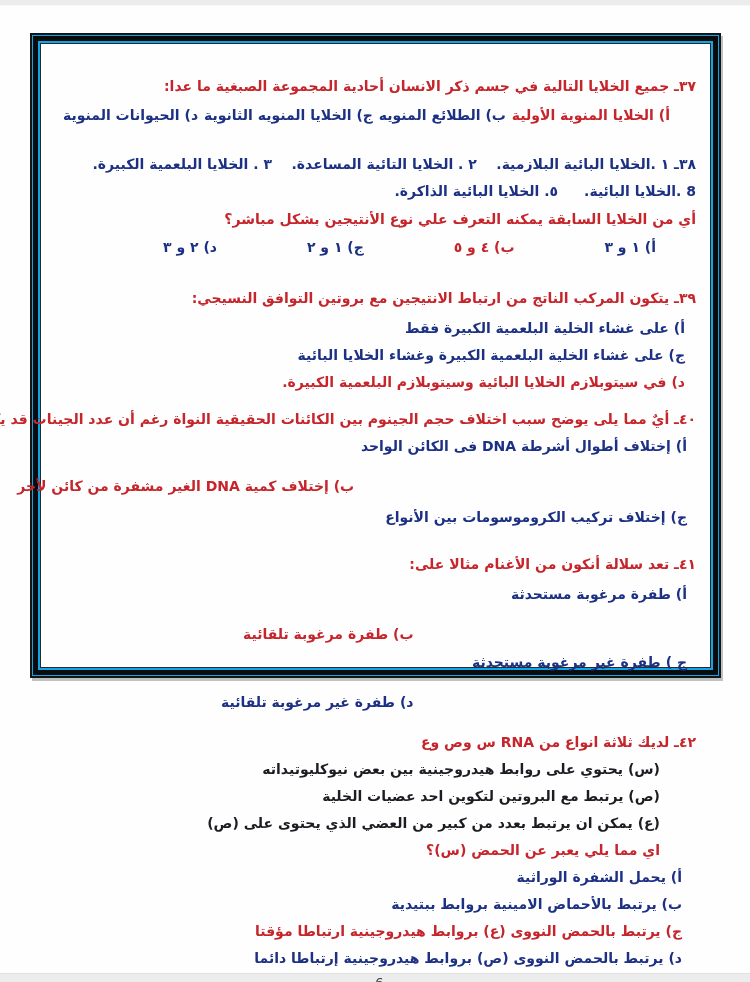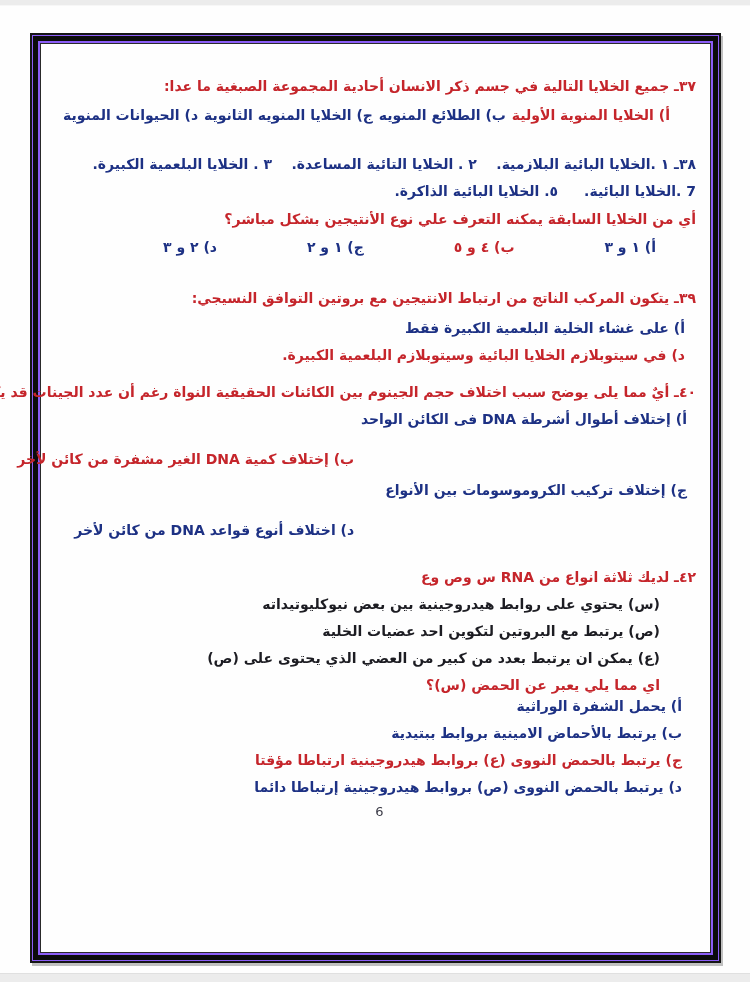--- a/index.html
+++ b/index.html
@@ -15,24 +15,24 @@
     width:750px;height:982px;position:relative;overflow:hidden;
     background:var(--paper);
     font-family:"DejaVu Sans", sans-serif;
   }
   .edge-strip{position:absolute;left:0;right:0;background:var(--strip);}
   .edge-strip.top{top:0;height:6px;border-bottom:1px solid #f7f7f7;}
   .edge-strip.bottom{bottom:0;height:9px;border-top:1px solid #e0e0e0;}
 
   
   .frame-outer{
-    position:absolute;left:30px;top:33px;width:691px;height:930px;
+    position:absolute;left:30px;top:33px;width:691px;height:645px;
     border:2px solid #151515;
     box-shadow:2px 3px 0 rgba(140,140,140,.55);
-    background:#8b5cf6;
+    background:#0ea5e9;
   }
   .frame-mid{position:absolute;inset:1px;border:5px solid #0b0b0b;}
   .frame-inner{position:absolute;inset:2px;border:1px solid #2a2a2a;background:var(--paper);}
 
   .content{
     position:absolute;inset:0;
     direction:rtl;text-align:right;
     padding:32px 14px 0 22px;
     color:var(--blue);
     font-weight:bold;
@@ -73,21 +73,21 @@
 
   
   .q41h{margin-bottom:9px;}
   .grid2.q41{grid-template-columns:44% 56%;margin-bottom:7px;}
   .grid2.q41b{margin-bottom:19px;}
   .grid2.q41 .cell-l{padding-right:4px;}
 
   
   .q42h{margin-bottom:6px;}
   .q42st{padding-right:36px;margin-bottom:6px;}
-  .q42q{padding-right:36px;}
+  .q42q{padding-right:36px;margin-bottom:6px;}
   .q42opt{padding-right:14px;margin-bottom:6px;}
 
   .page-number{
     direction:ltr;text-align:center;
     font-weight:normal;font-size:13px;color:#3c3c48;
     margin-top:2px;
   }
 </style>
 </head>
 <body>
@@ -106,50 +106,61 @@
             <span class="line" data-color="red">أ) الخلايا المنوية الأولية</span>
             <span class="line" data-color="blue">ب) الطلائع المنويه</span>
             <span class="line" data-color="blue">ج) الخلايا المنويه الثانوية</span>
             <span class="line" data-color="blue">د) الحيوانات المنوية</span>
           </div>
         </div>
 
         <div>
           <div class="line q38l1">٣٨ـ ١ .الخلايا البائية البلازمية.    ٢ . الخلايا التائية المساعدة.    ٣ . الخلايا البلعمية الكبيرة.</div>
           <div class="q38l2">
-            <span class="line">7 .الخلايا البائية.</span>
+            <span class="line">8 .الخلايا البائية.</span>
             <span class="line">٥. الخلايا البائية الذاكرة.</span>
           </div>
           <div class="line q38q red-text">أي من الخلايا السابقة يمكنه التعرف علي نوع الأنتيجين بشكل مباشر؟</div>
           <div class="q38row">
             <span class="line" data-color="blue">أ) ١ و ٣</span>
             <span class="line" data-color="red">ب) ٤ و ٥</span>
             <span class="line" data-color="blue">ج) ١ و ٢</span>
             <span class="line" data-color="blue">د) ٢ و ٣</span>
           </div>
         </div>
 
         <div>
           <div class="line q39h red-text">٣٩ـ يتكون المركب الناتج من ارتباط الانتيجين مع بروتين التوافق النسيجي:</div>
           <div class="line q39opt" data-color="blue">أ) على غشاء الخلية البلعمية الكبيرة فقط</div>
+          <div class="line q39opt" data-color="blue">ج) على غشاء الخلية البلعمية الكبيرة وغشاء الخلايا البائية</div>
           <div class="line q39opt last" data-color="red">د) في سيتوبلازم الخلايا البائية وسيتوبلازم البلعمية الكبيرة.</div>
         </div>
 
         <div>
           <div class="line q40h1 red-text">٤٠ـ أيٌ مما يلى يوضح سبب اختلاف حجم الجينوم بين الكائنات الحقيقية النواة رغم أن عدد الجينات قد يكون</div>
           <div class="grid2">
             <div class="line cell-r" data-color="blue">أ) إختلاف أطوال أشرطة DNA فى الكائن الواحد</div>
             <div class="line cell-l" data-color="red">ب) إختلاف كمية DNA الغير مشفرة من كائن لأخر</div>
           </div>
           <div class="grid2 q40b">
             <div class="line cell-r" data-color="blue">ج) إختلاف تركيب الكروموسومات بين الأنواع</div>
-            <div class="line cell-l" data-color="blue">د) اختلاف أنوع قواعد DNA من كائن لأخر</div>
           </div>
         </div>
 
+        <div>
+          <div class="line q41h red-text">٤١ـ تعد سلالة أنكون من الأغنام مثالا على:</div>
+          <div class="grid2 q41">
+            <div class="line cell-r" data-color="blue">أ) طفرة مرغوبة مستحدثة</div>
+            <div class="line cell-l" data-color="red">ب) طفرة مرغوبة تلقائية</div>
+          </div>
+          <div class="grid2 q41 q41b">
+            <div class="line cell-r" data-color="blue">ج ) طفرة غير مرغوبة مستحدثة</div>
+            <div class="line cell-l" data-color="blue">د) طفرة غير مرغوبة تلقائية</div>
+          </div>
+        </div>
 
         <div>
           <div class="line q42h red-text">٤٢ـ لديك ثلاثة انواع من RNA س وص وع</div>
           <div class="line q42st" data-color="black">(س) يحتوي على روابط هيدروجينية بين بعض نيوكليوتيداته</div>
           <div class="line q42st" data-color="black">(ص) يرتبط مع البروتين لتكوين احد عضيات الخلية</div>
           <div class="line q42st" data-color="black">(ع) يمكن ان يرتبط بعدد من كبير من العضي الذي يحتوى على (ص)</div>
           <div class="line q42q red-text">اي مما يلي يعبر عن الحمض (س)؟</div>
           <div class="line q42opt" data-color="blue">أ) يحمل الشفرة الوراثية</div>
           <div class="line q42opt" data-color="blue">ب) يرتبط بالأحماض الامينية بروابط ببتيدية</div>
           <div class="line q42opt" data-color="red">ج) يرتبط بالحمض النووى (ع) بروابط هيدروجينية ارتباطا مؤقتا</div>

